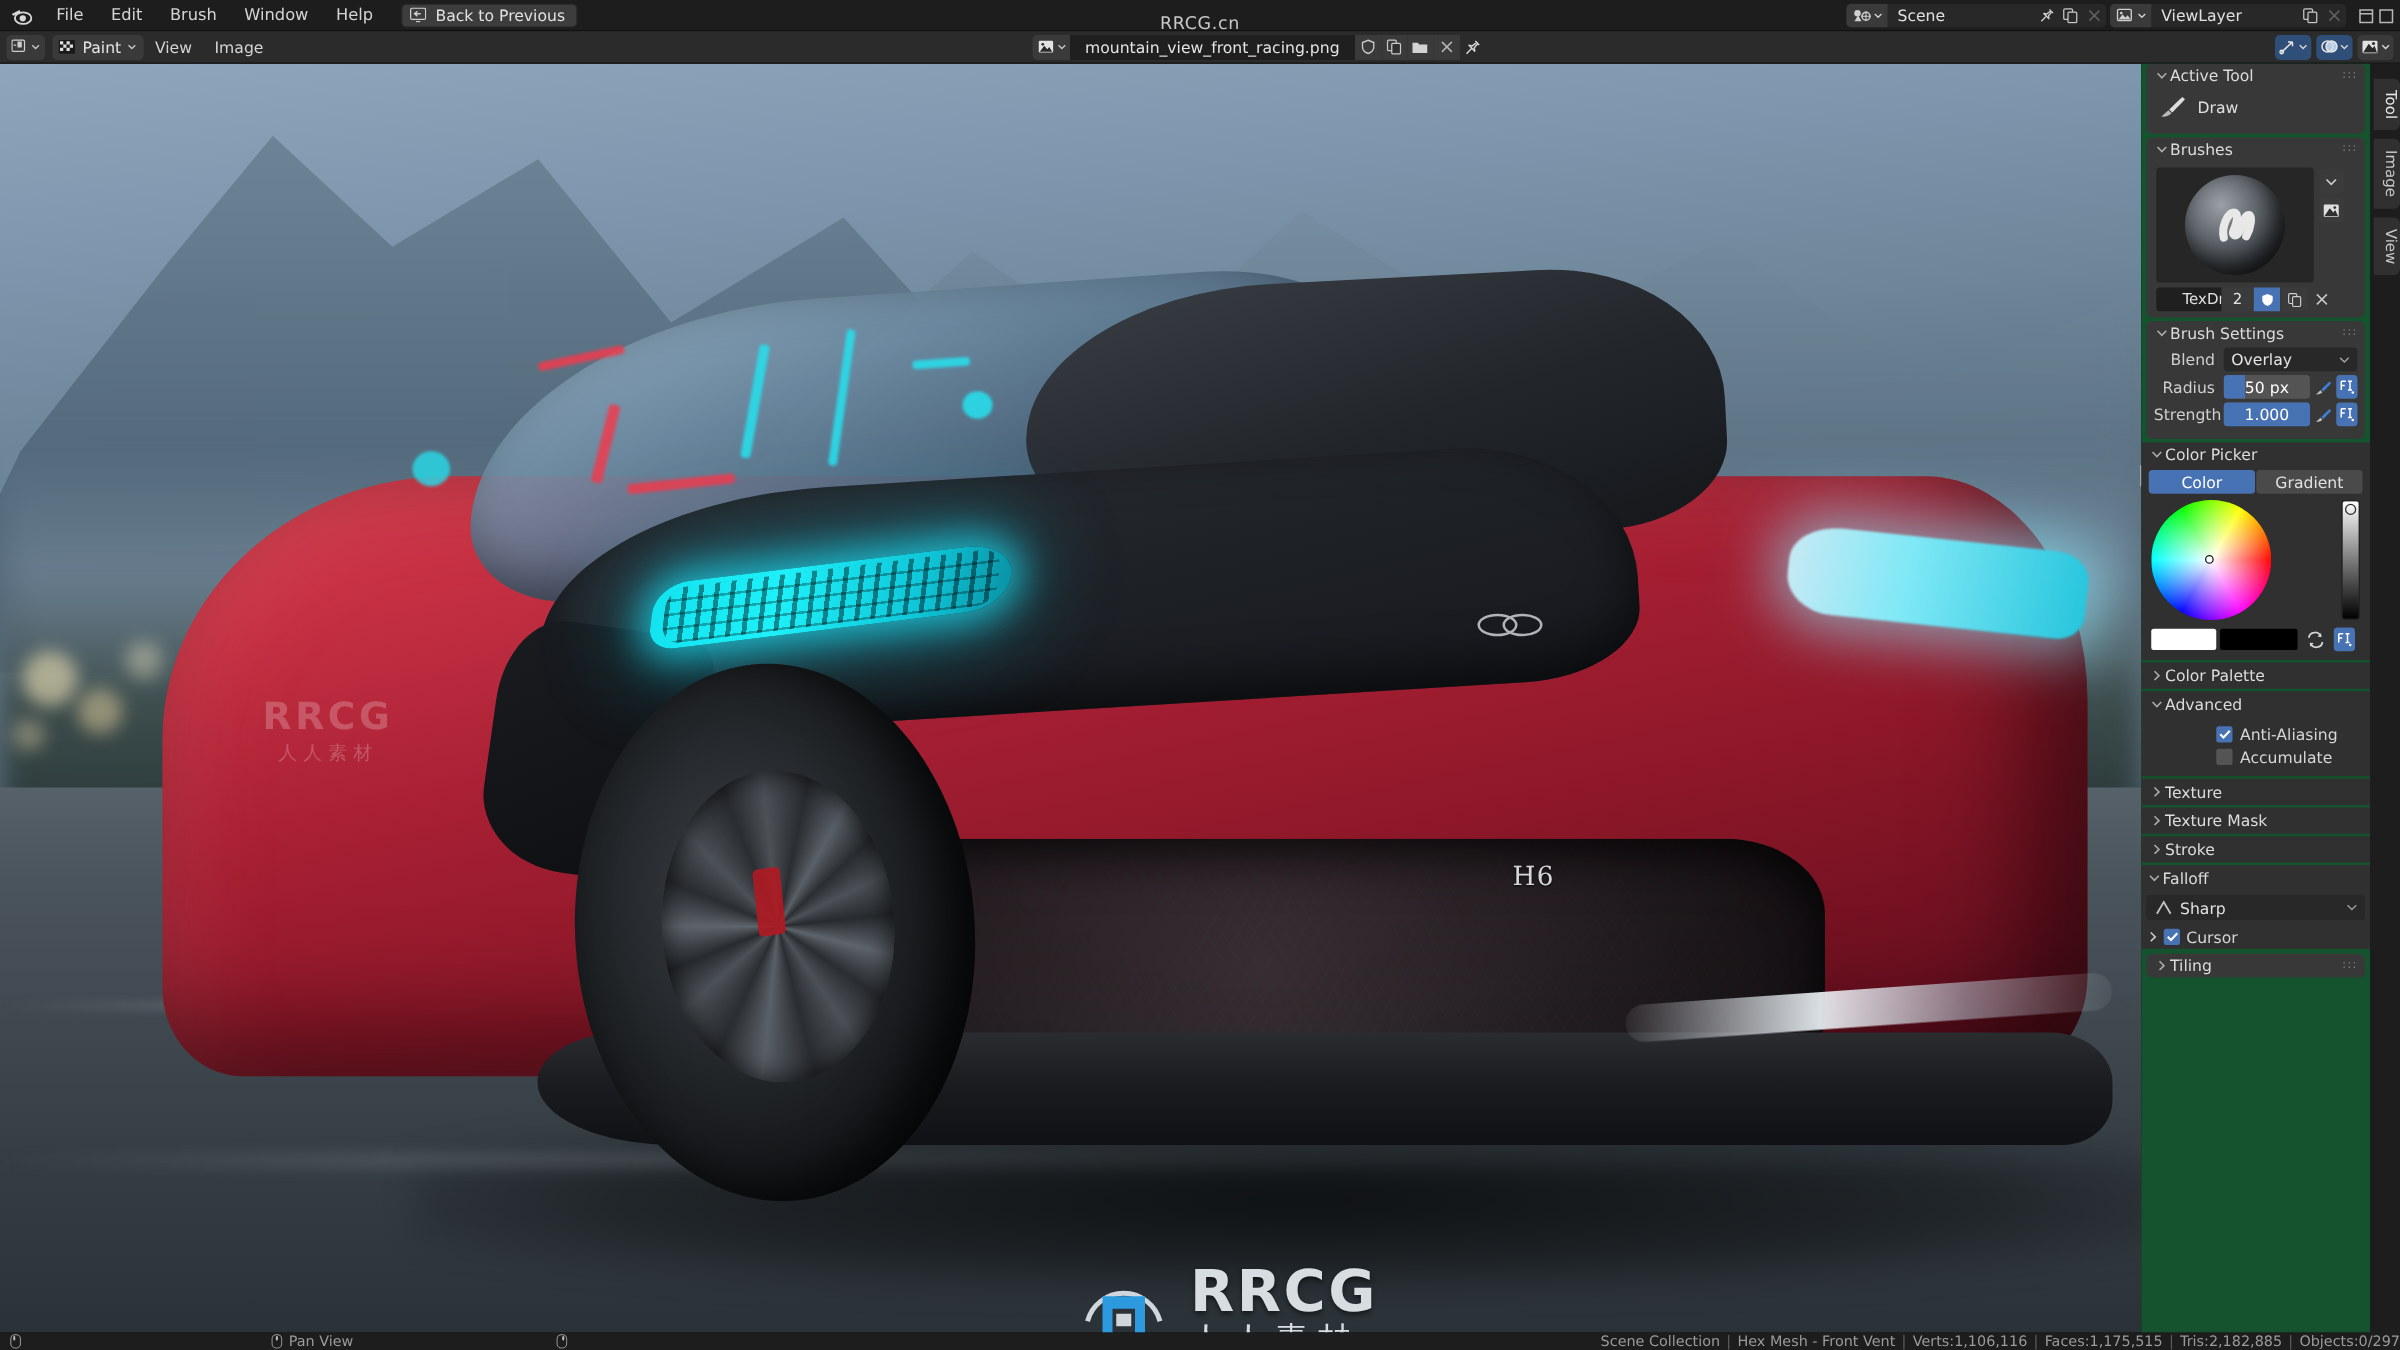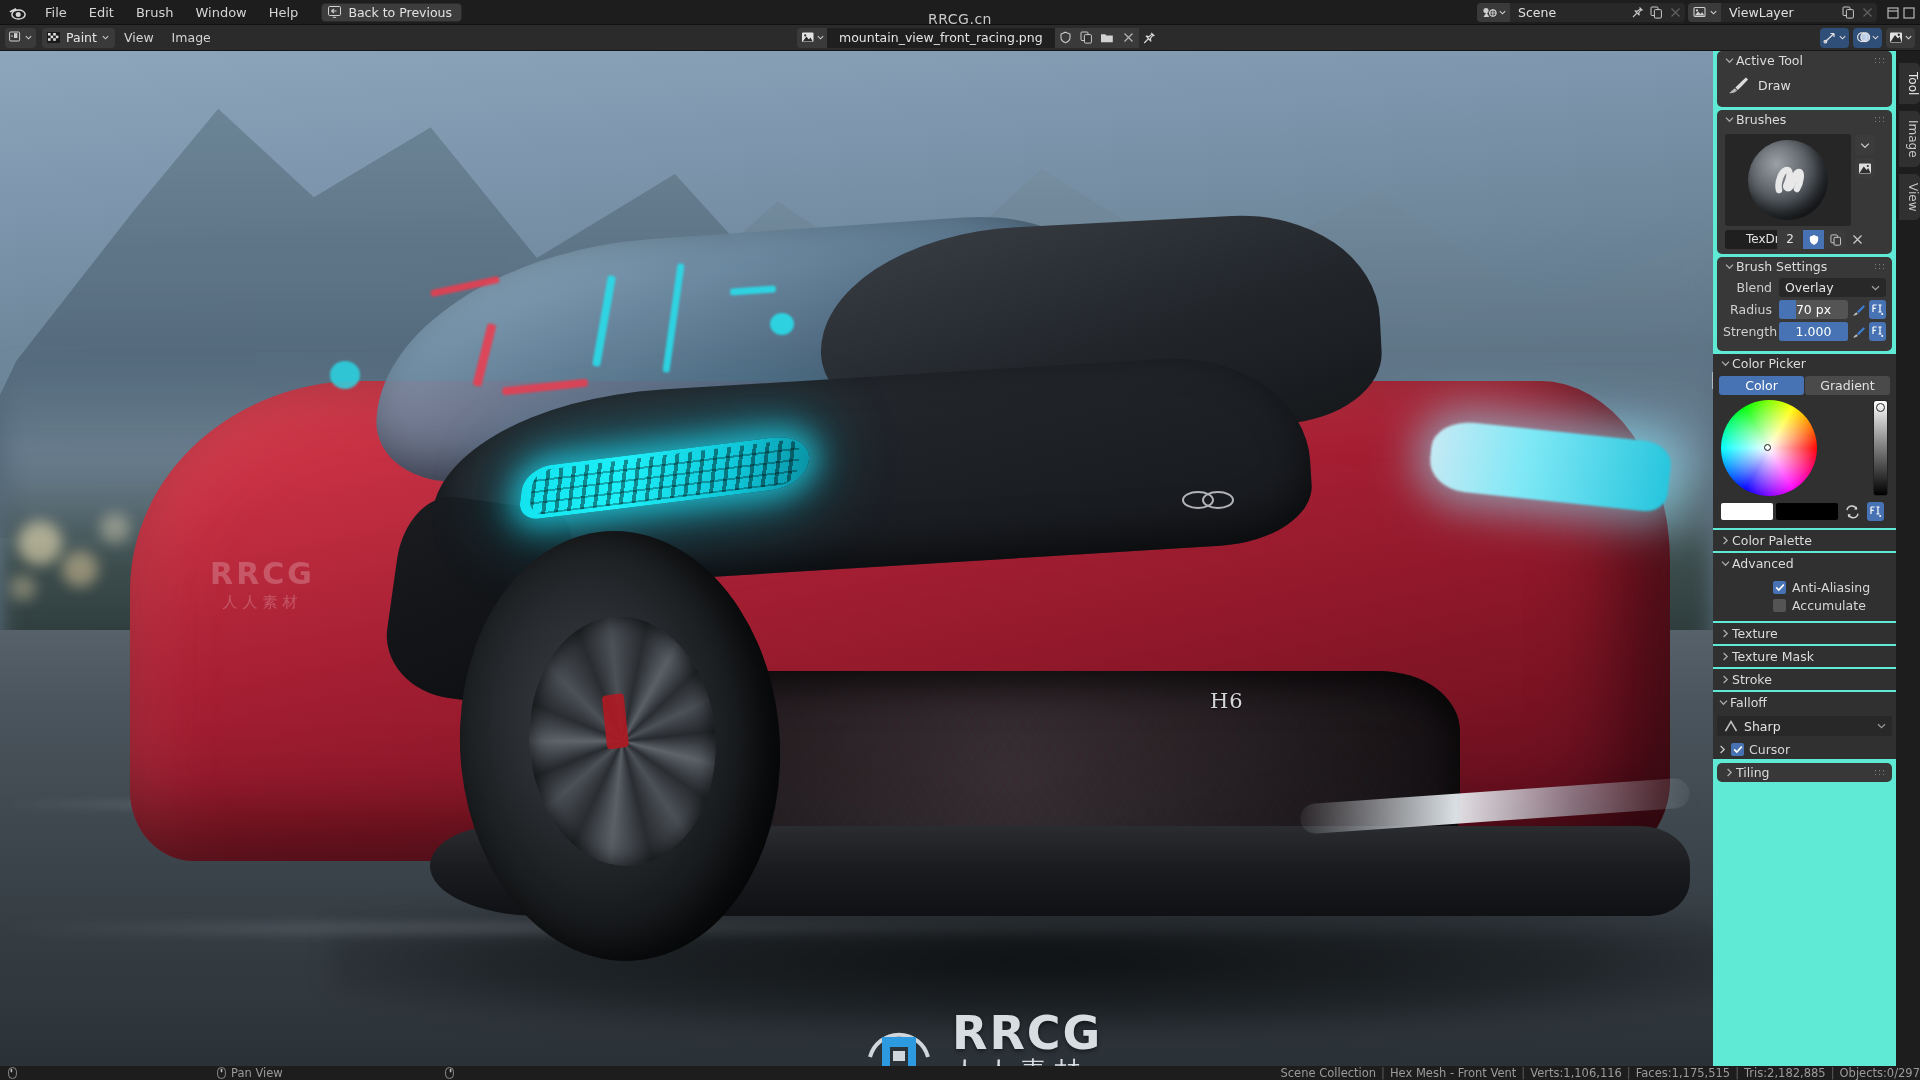--- a/index.html
+++ b/index.html
@@ -55,21 +55,21 @@
     display: flex; align-items: center; gap: 2px; margin-left: 5px;
     background: #3a3a3a; border-radius: 4px; height: 20px; padding: 0 4px;
   }
   .modesel {
     display: flex; align-items: center; gap: 5px; margin-left: 6px;
     background: #3a3a3a; border-radius: 4px; height: 20px; padding: 0 6px 0 4px;
     font-size: 12.5px;
   }
   .edmenu { padding: 0 9px; font-size: 12.5px; color: #d4d4d4; height: 20px; line-height: 20px; }
   .img-block {
-    position: absolute; left: 797px; display: flex; align-items: center; height: 20px;
+    position: absolute; left: 826px; display: flex; align-items: center; height: 20px;
   }
   .img-typebtn {
     display: flex; align-items: center; gap: 2px; background: #3a3a3a;
     border-radius: 4px 0 0 4px; height: 20px; padding: 0 3px 0 4px;
   }
   .img-name {
     background: #1f1f1f; height: 20px; line-height: 20px; padding: 0 12px;
     font-size: 12.5px; color: #e4e4e4; min-width: 192px;
   }
   .img-btn { width: 21px; height: 20px; display: flex; align-items: center; justify-content: center; background: #3a3a3a; }
@@ -267,21 +267,21 @@
   .wm-center .wmtxt .sub {
     font-size: 26px; letter-spacing: 8px; color: #d8dde2; margin-top: -6px;
   }
   .brush-cursor {
     position: absolute; left: 1712px; top: 372px; width: 0; height: 0;
   }
 
   
   .sidebar {
     position: absolute; right: 24px; top: 51px; width: 183px; height: 1015px;
-    background: #5eead4; overflow: hidden;
+    background: #14532d; overflow: hidden;
   }
   .vtabs {
     position: absolute; right: 0; top: 51px; width: 24px; height: 1015px;
     background: #1d1d1d; padding-top: 12px;
   }
   .vtab {
     width: 21px; margin: 0 0 7px 3px; background: #303030;
     border-radius: 0 5px 5px 0; padding: 9px 0; text-align: center;
     color: #c7c7c7; font-size: 12px;
     writing-mode: vertical-rl; text-orientation: mixed;
@@ -809,21 +809,21 @@
               <svg width="9" height="6" viewBox="0 0 9 6">
                   <path d="M1 1.2 L4.5 4.6 L8 1.2" fill="none" stroke="#cbcbcb" stroke-width="1.2"></path>
                 </svg>
             </span>
           </div>
         </div>
         <div class="row">
           <span class="lbl" style="width:56px">Radius</span>
           <div class="numfield">
             <div class="fillbar" style="width:24%"></div>
-            <span>70 px</span>
+            <span>50 px</span>
           </div>
           <div class="mini-btn">
             <svg width="14" height="14" viewBox="0 0 14 14">
               <path d="M11.6 2.2 C9.6 4 6.6 7 5 8.6 L6.6 10.2 C8.2 8.6 11.2 5.6 13 3.6 Z" fill="#3e7fd6"></path>
               <path d="M4.4 9.2 L5.9 10.8 C4.8 12 2.6 12.8 1 12.5 C2.2 11.2 3 10.4 4.4 9.2 Z" fill="#bcbcbc"></path>
             </svg>
           </div>
           <div class="mini-btn blue">
             <svg width="13" height="13" viewBox="0 0 13 13">
               <path d="M2 2 V9 M2 2 H5.6 M2 5.4 H4.8" stroke="#fff" stroke-width="1.2" fill="none"></path>

